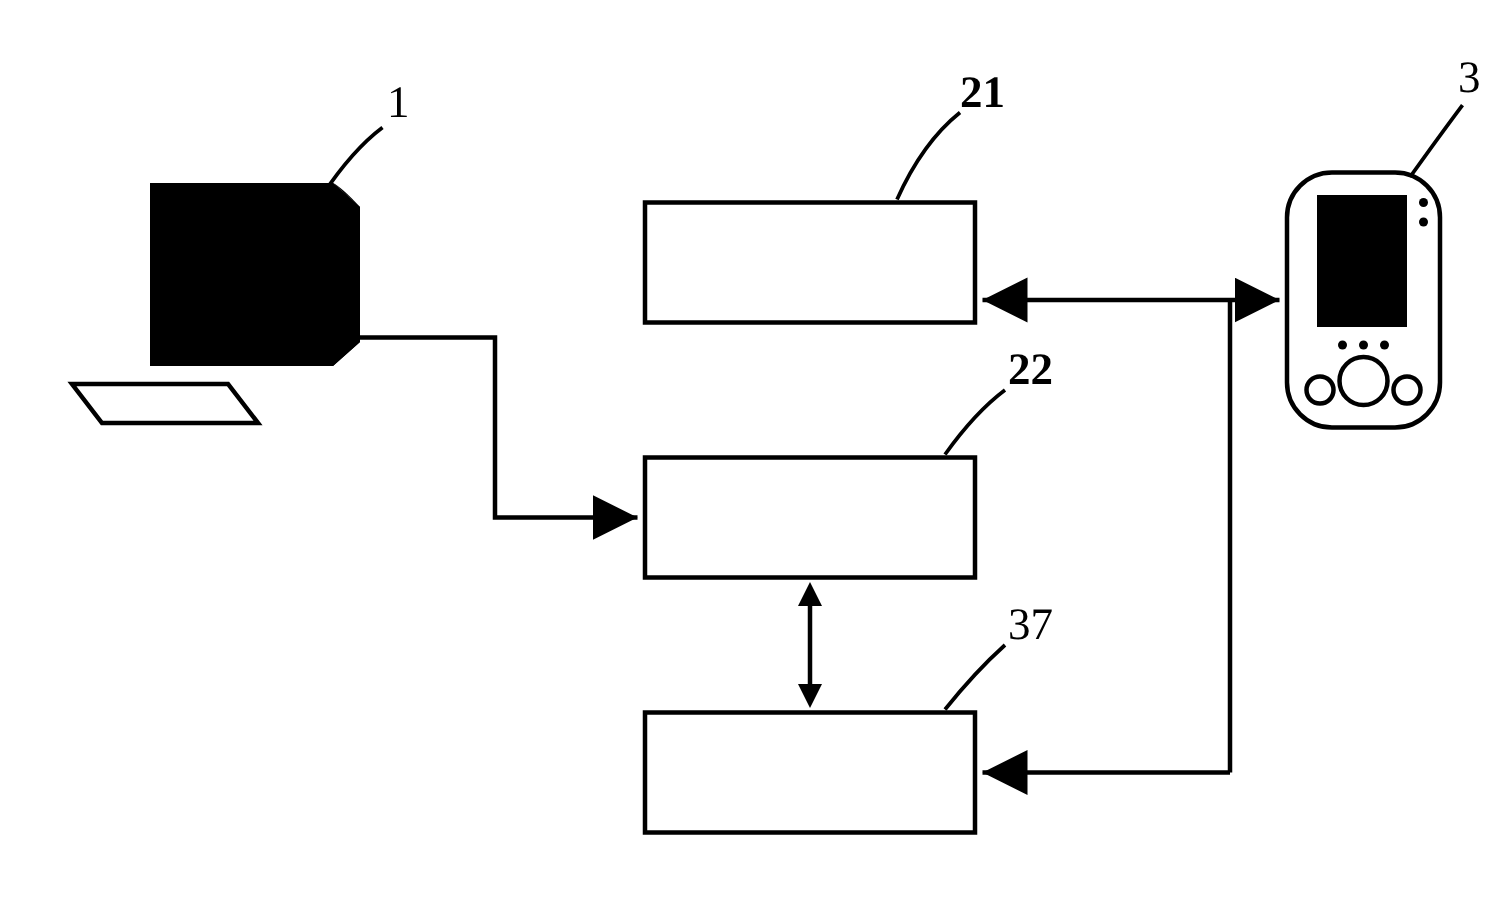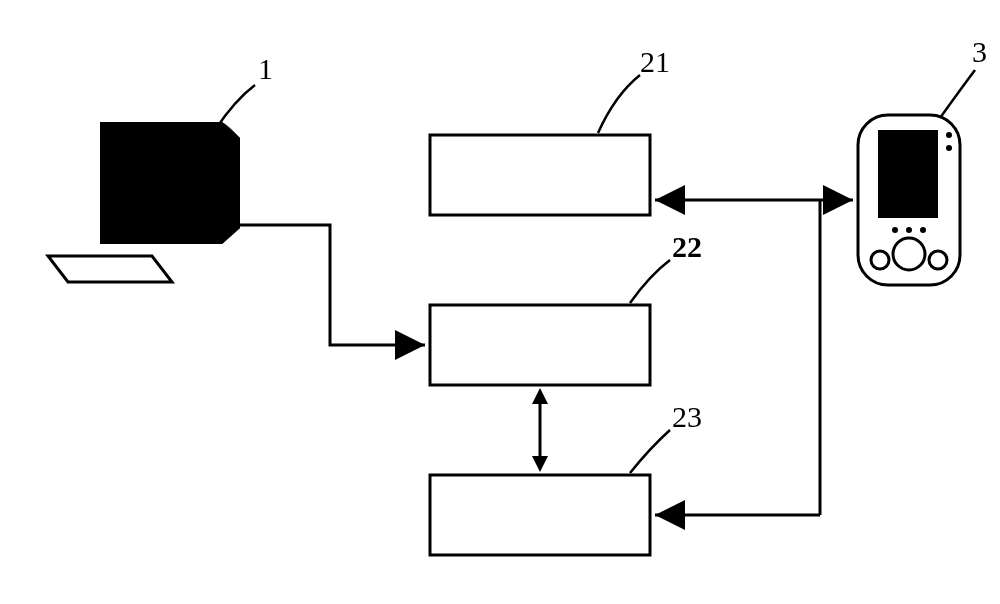--- a/index.html
+++ b/index.html
@@ -107,15 +107,15 @@
 
   <line x1="540" y1="392" x2="540" y2="468" stroke="black" stroke-width="3"></line>
 
   <path d="M540,388 L532,404 L548,404 Z" fill="black"></path>
   <path d="M540,472 L532,456 L548,456 Z" fill="black"></path>
 
 </svg>
 
 <div class="label" style="left:258px; top:52px;">1</div>
 <div class="label" style="left:972px; top:35px;">3</div>
-<div class="label" style="left:640px; top:45px;">21</div>
+<div class="label" style="left:640px; top:45px;font-weight:bold;">21</div>
 <div class="label" style="left:672px; top:230px;font-weight:bold;">22</div>
-<div class="label" style="left:672px; top:400px;">23</div>
+<div class="label" style="left:672px; top:400px;">37</div>
 
 </body></html>

